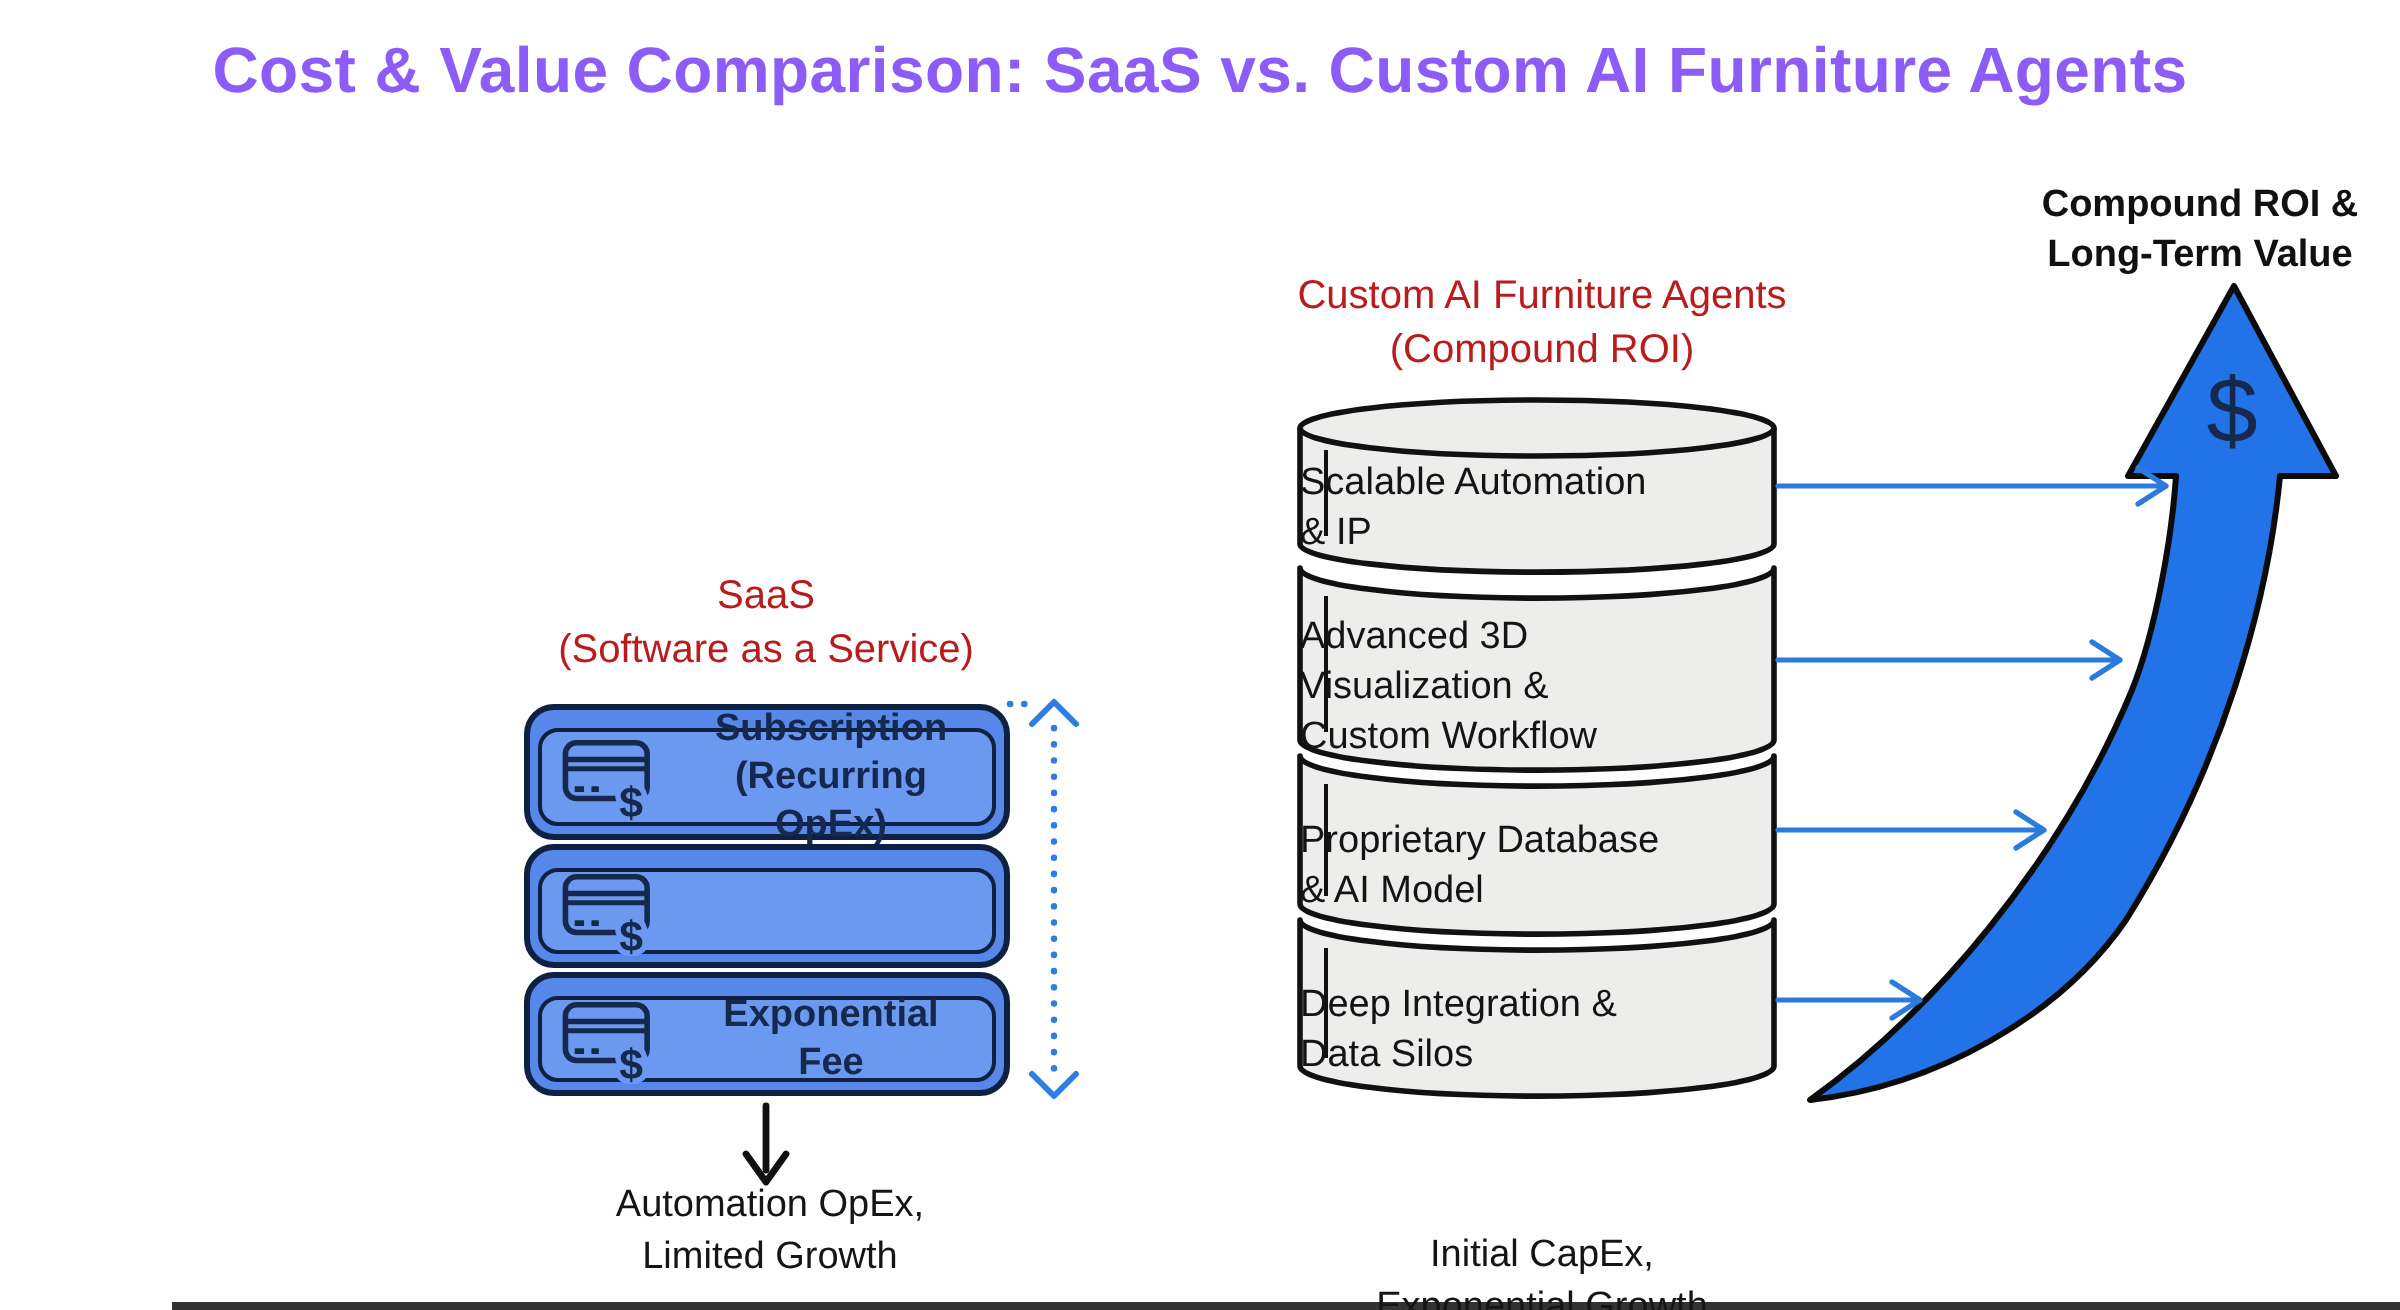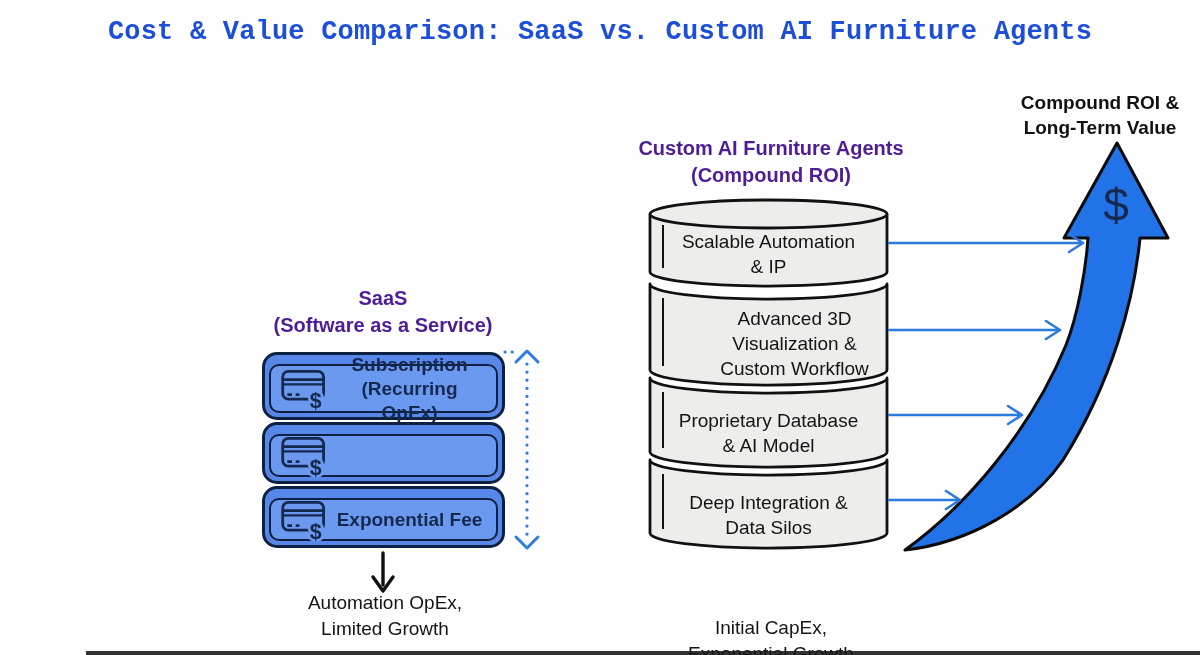--- a/index.html
+++ b/index.html
@@ -5,25 +5,24 @@
   html,body{margin:0;padding:0;background:#ffffff;}
   #canvas{
     position:relative;width:1200px;height:655px;overflow:hidden;
     background:#fffefe;font-family:"Liberation Sans","DejaVu Sans",sans-serif;
     color:#111;
   }
   .abs{position:absolute;}
   .pre{white-space:pre-line;}
   .center{text-align:center;}
   #title{
-    left:0;top:17px;width:1200px;font-size:27px;font-weight:700;color:#1d4ed8;
+    left:0;top:17px;width:1200px;font-size:32px;font-weight:700;color:#8b5cf6;
     letter-spacing:.2px;
-    font-family:Liberation Mono, monospace;
   }
-  .section-heading{font-size:20px;font-weight:700;line-height:27px;color:#4c1d95;}
+  .section-heading{font-size:20px;font-weight:400;line-height:27px;color:#b91c1c;}
   #saas-heading{left:233px;top:285px;width:300px;}
   #custom-heading{left:601px;top:135px;width:340px;}
   #roi-label{left:995px;top:90px;width:210px;font-size:19px;font-weight:600;line-height:25px;}
   .outcome{font-size:19px;font-weight:500;line-height:26px;color:#151515;}
   #saas-outcome{left:250px;top:590px;width:270px;}
   #custom-outcome{left:611px;top:591px;width:320px;margin-top:24px;}
 
   
   .saas-box{
     left:262px;width:243px;
@@ -31,33 +30,33 @@
     box-sizing:border-box;
   }
   .saas-box .panel{
     position:absolute;left:4px;right:4px;top:9px;bottom:4px;
     background:#6b99f0;border:2.5px solid #0f2140;border-radius:10px;
     display:flex;align-items:center;box-sizing:border-box;
   }
   .saas-box .card-icon{flex:0 0 auto;margin-left:8px;}
   .saas-box .box-label{
     flex:1;text-align:center;font-size:19px;font-weight:600;line-height:24px;
-    color:#15284e;padding-right:8px;
+    color:#15284e;padding-right:8px;margin-left:12px;
   }
   #saas-box-1{top:352px;height:68px;}
   #saas-box-2{top:422px;height:62px;}
   #saas-box-3{top:486px;height:62px;}
 
   
   .seg-label{
     left:650px;width:237px;font-size:19px;font-weight:500;line-height:25px;
-    color:#141414;text-align:center;
+    color:#141414;
   }
   #seg-label-1{top:229px;}
-  #seg-label-2{top:306px;padding-left:26px;}
+  #seg-label-2{top:306px;}
   #seg-label-3{top:408px;}
   #seg-label-4{top:490px;}
 
   #bottom-bar{left:86px;right:0;bottom:0;height:4px;background:#161616;opacity:.88;}
   svg{display:block;}
 </style>
 </head>
 <body>
 
 <div id="canvas">

